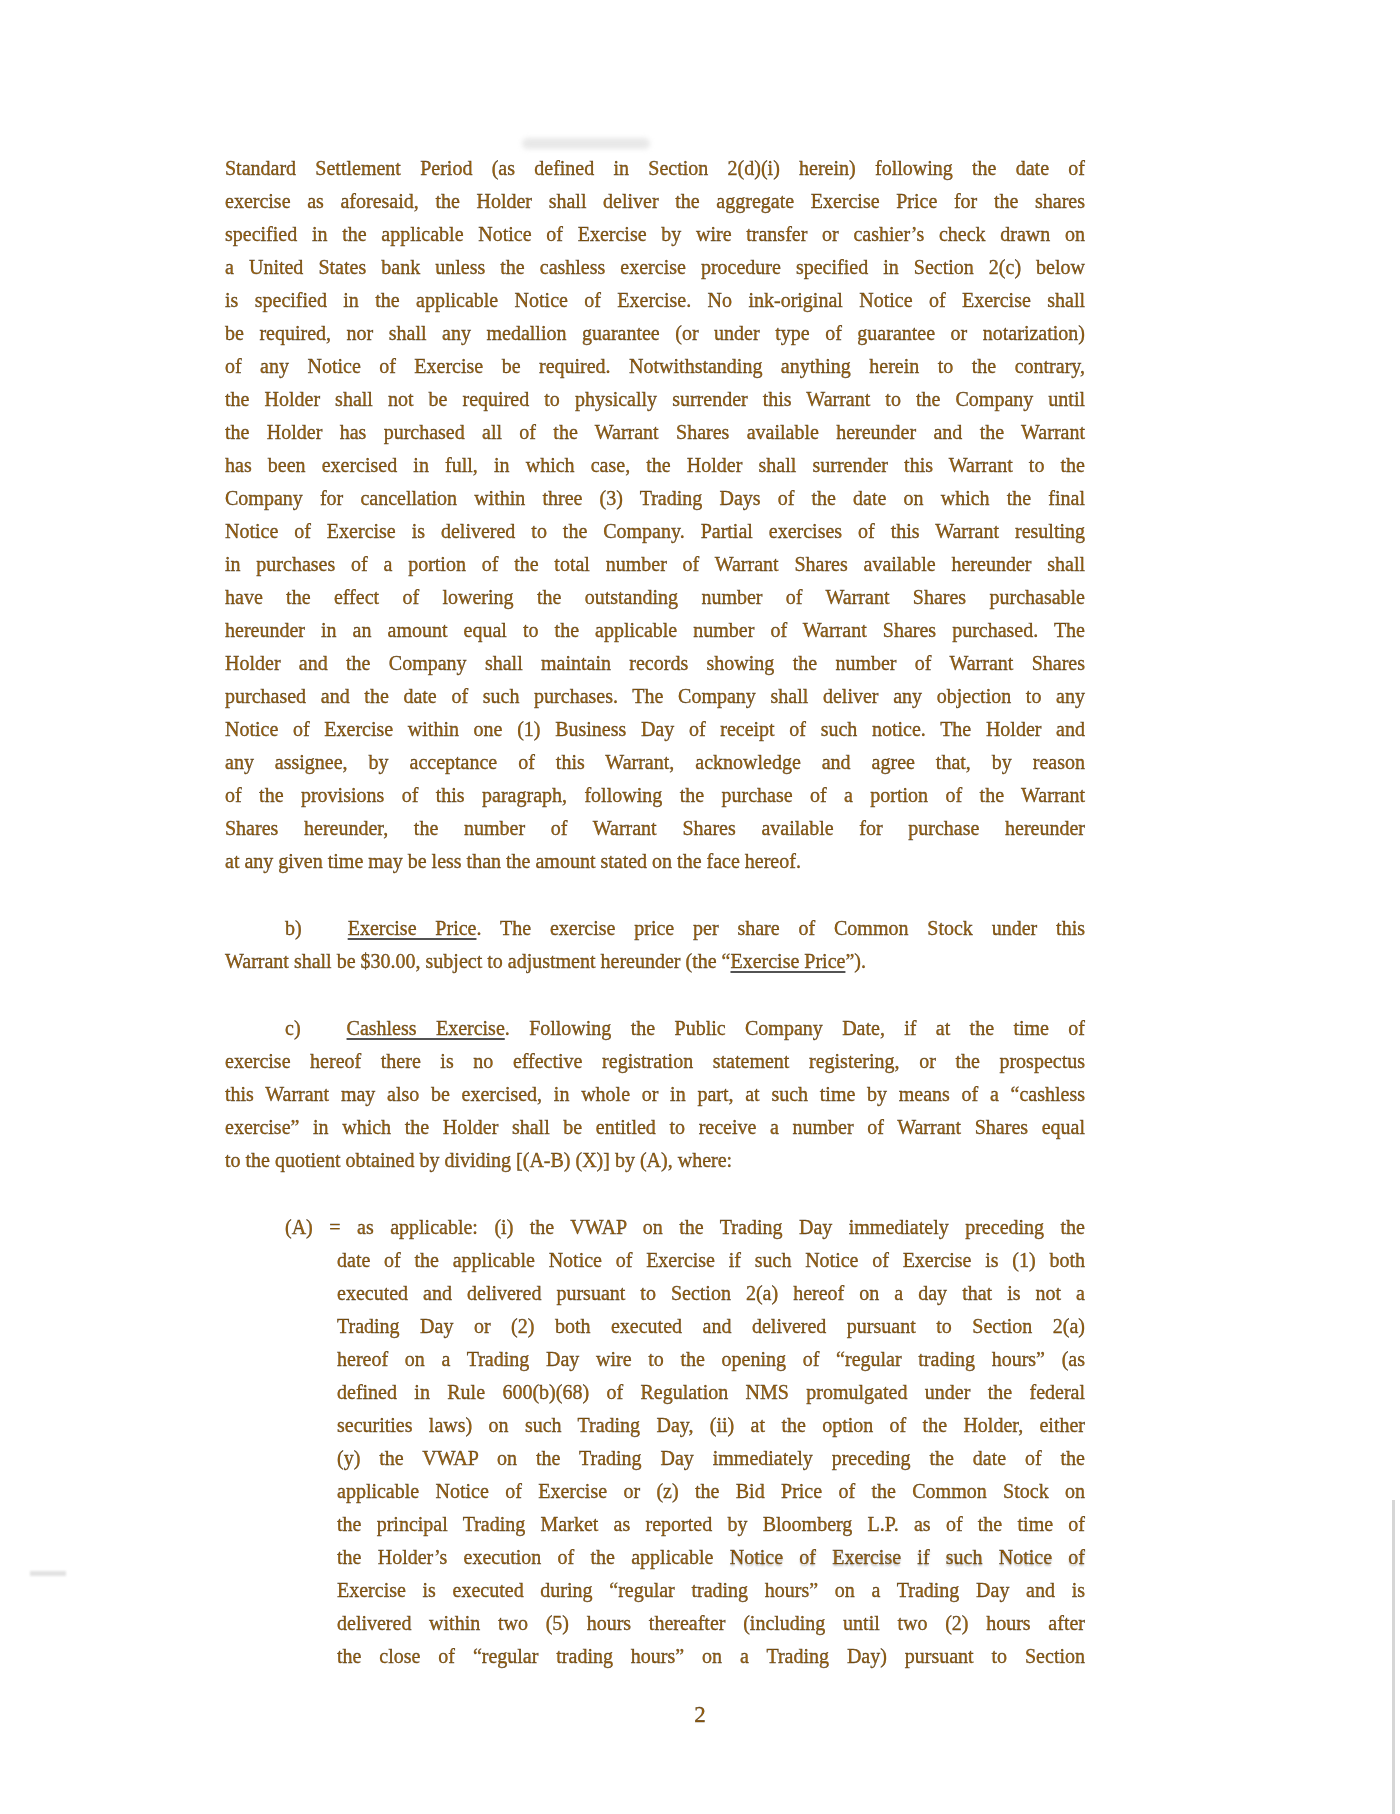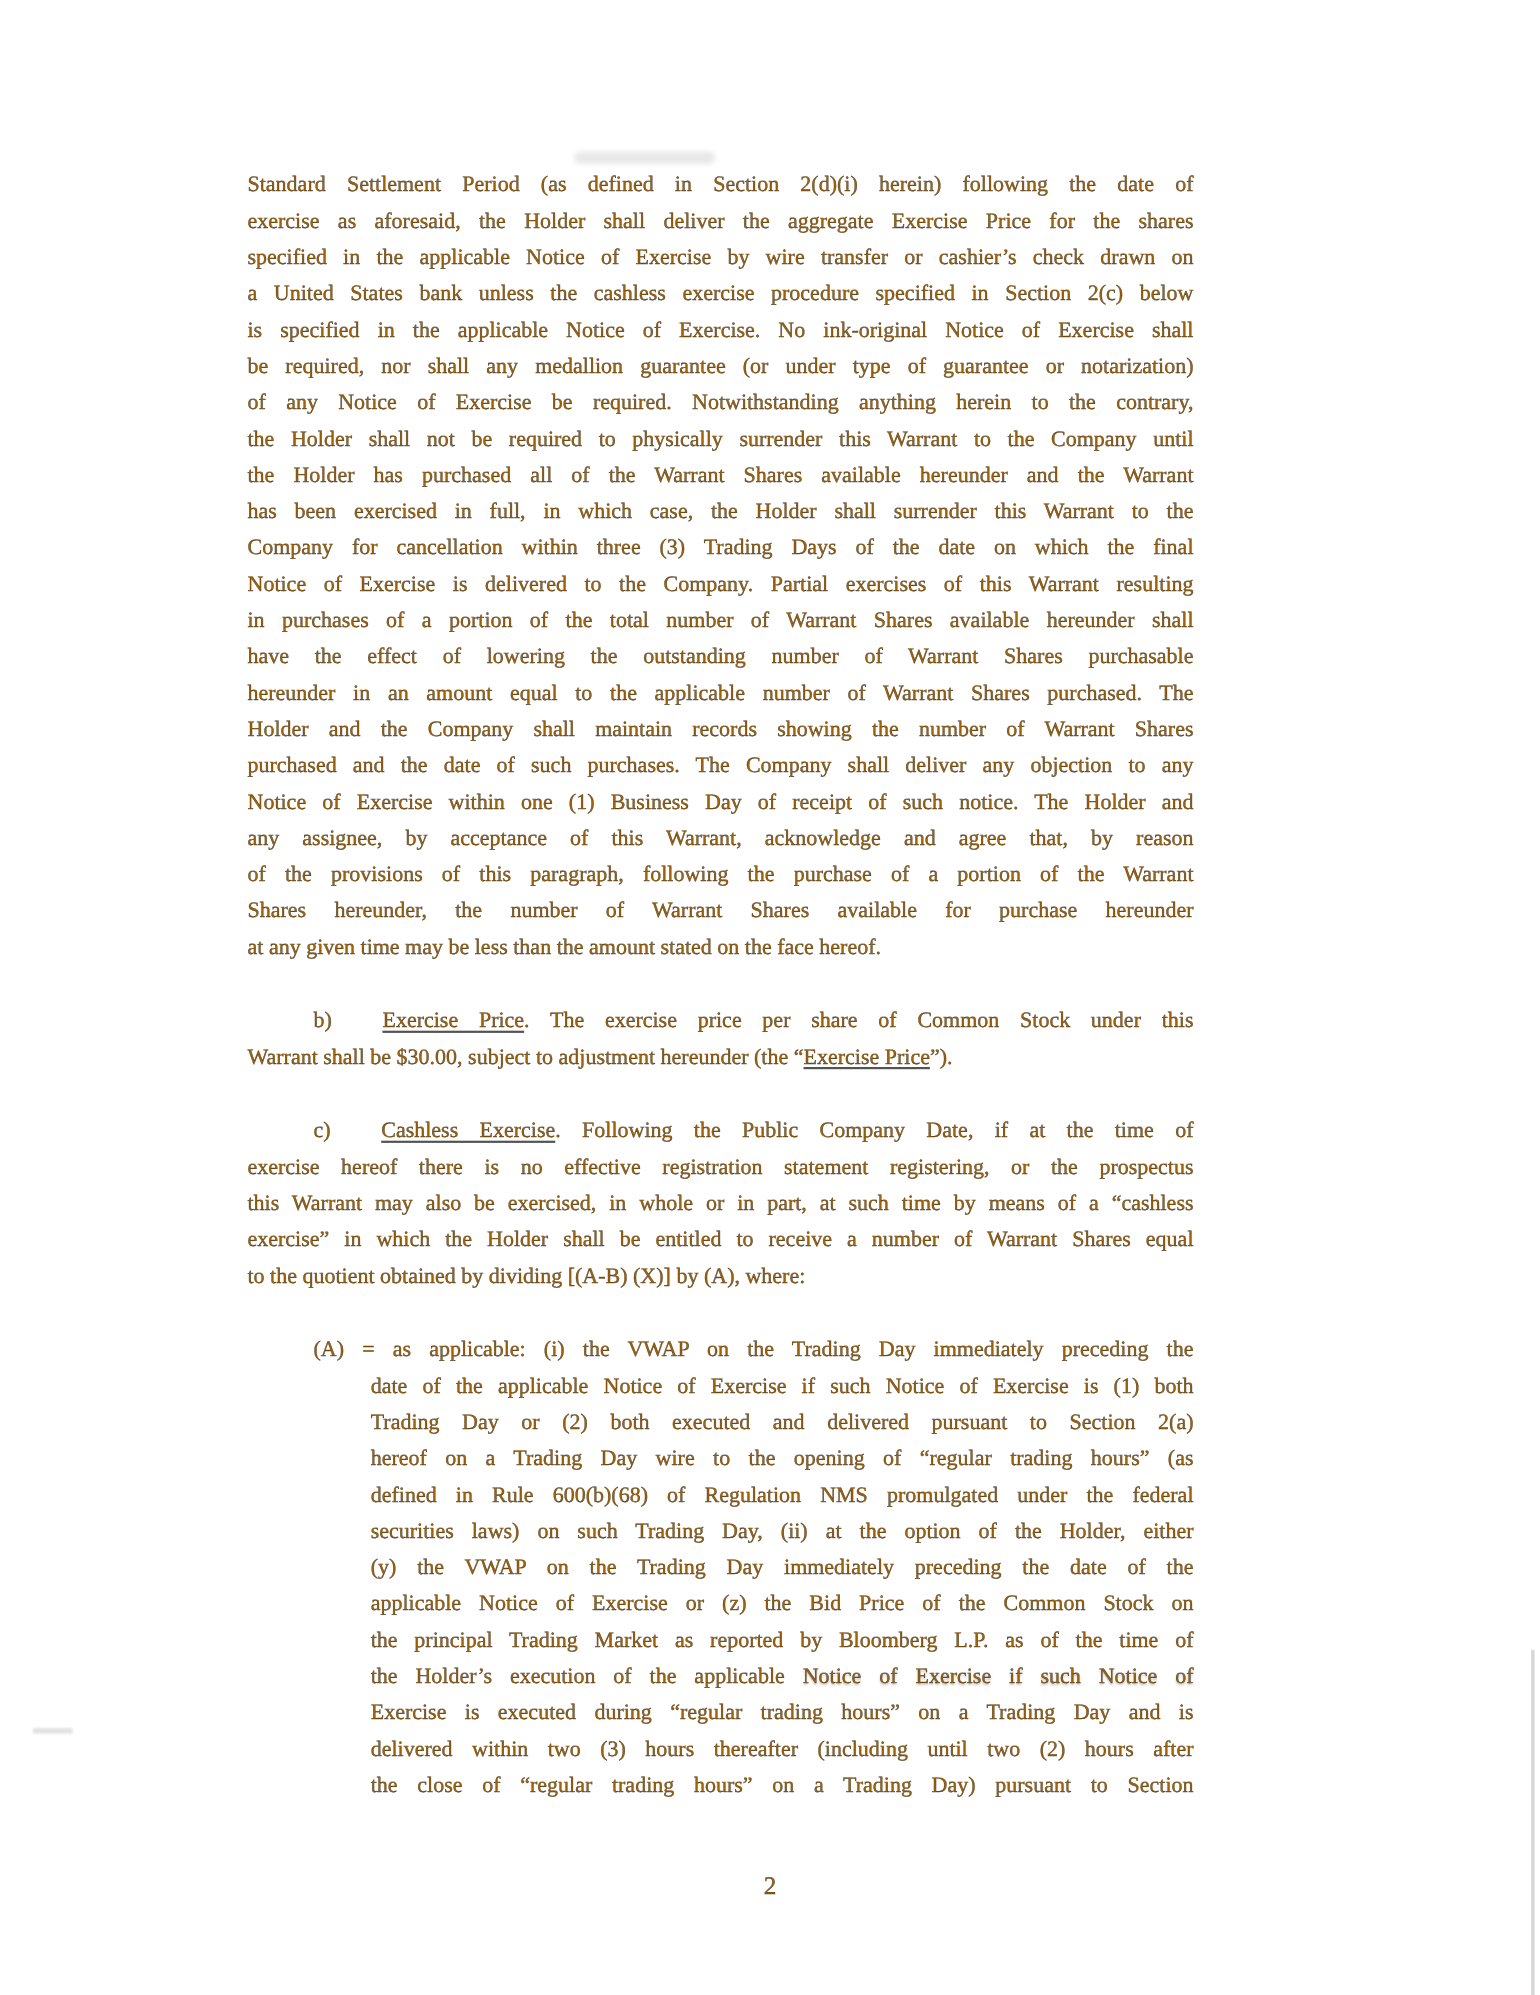--- a/index.html
+++ b/index.html
@@ -83,29 +83,30 @@
       <div class="para para-labeled">
         <div class="line first"><span>c)</span><span class="tab"></span><span class="u">Cashless Exercise</span><span>.  Following the Public Company Date, if at the time of</span></div>
         <div class="line"><span>exercise hereof there is no effective registration statement registering, or the prospectus</span></div>
         <div class="line"><span>this Warrant may also be exercised, in whole or in part, at such time by means of a “cashless</span></div>
         <div class="line"><span>exercise” in which the Holder shall be entitled to receive a number of Warrant Shares equal</span></div>
         <div class="line last"><span>to the quotient obtained by dividing [(A-B) (X)] by (A), where:</span></div>
       </div>
       <div class="para para-hanging">
         <div class="line first"><span>(A) = as applicable: (i) the VWAP on the Trading Day immediately preceding the</span></div>
         <div class="line"><span>date of the applicable Notice of Exercise if such Notice of Exercise is (1) both</span></div>
+        <div class="line"><span>executed and delivered pursuant to Section 2(a) hereof on a day that is not a</span></div>
         <div class="line"><span>Trading Day or (2) both executed and delivered pursuant to Section 2(a)</span></div>
         <div class="line"><span>hereof on a Trading Day wire to the opening of “regular trading hours” (as</span></div>
         <div class="line"><span>defined in Rule 600(b)(68) of Regulation NMS promulgated under the federal</span></div>
         <div class="line"><span>securities laws) on such Trading Day, (ii) at the option of the Holder, either</span></div>
         <div class="line"><span>(y) the VWAP on the Trading Day immediately preceding the date of the</span></div>
         <div class="line"><span>applicable Notice of Exercise or (z) the Bid Price of the Common Stock on</span></div>
         <div class="line"><span>the principal Trading Market as reported by Bloomberg L.P. as of the time of</span></div>
         <div class="line"><span>the Holder’s execution of the applicable </span><span class="smear">Notice of Exercise if such Notice of</span></div>
         <div class="line"><span>Exercise is executed during “regular trading hours” on a Trading Day and is</span></div>
-        <div class="line"><span>delivered within two (3) hours thereafter (including until two (2) hours after</span></div>
+        <div class="line"><span>delivered within two (5) hours thereafter (including until two (2) hours after</span></div>
         <div class="line"><span>the close of “regular trading hours” on a Trading Day) pursuant to Section</span></div>
       </div>
     </div>
   <div class="page-number">2</div>
   <div class="edge-dash-left"></div>
   <div class="edge-line-right"></div>
 </div>
 
 </body></html>

